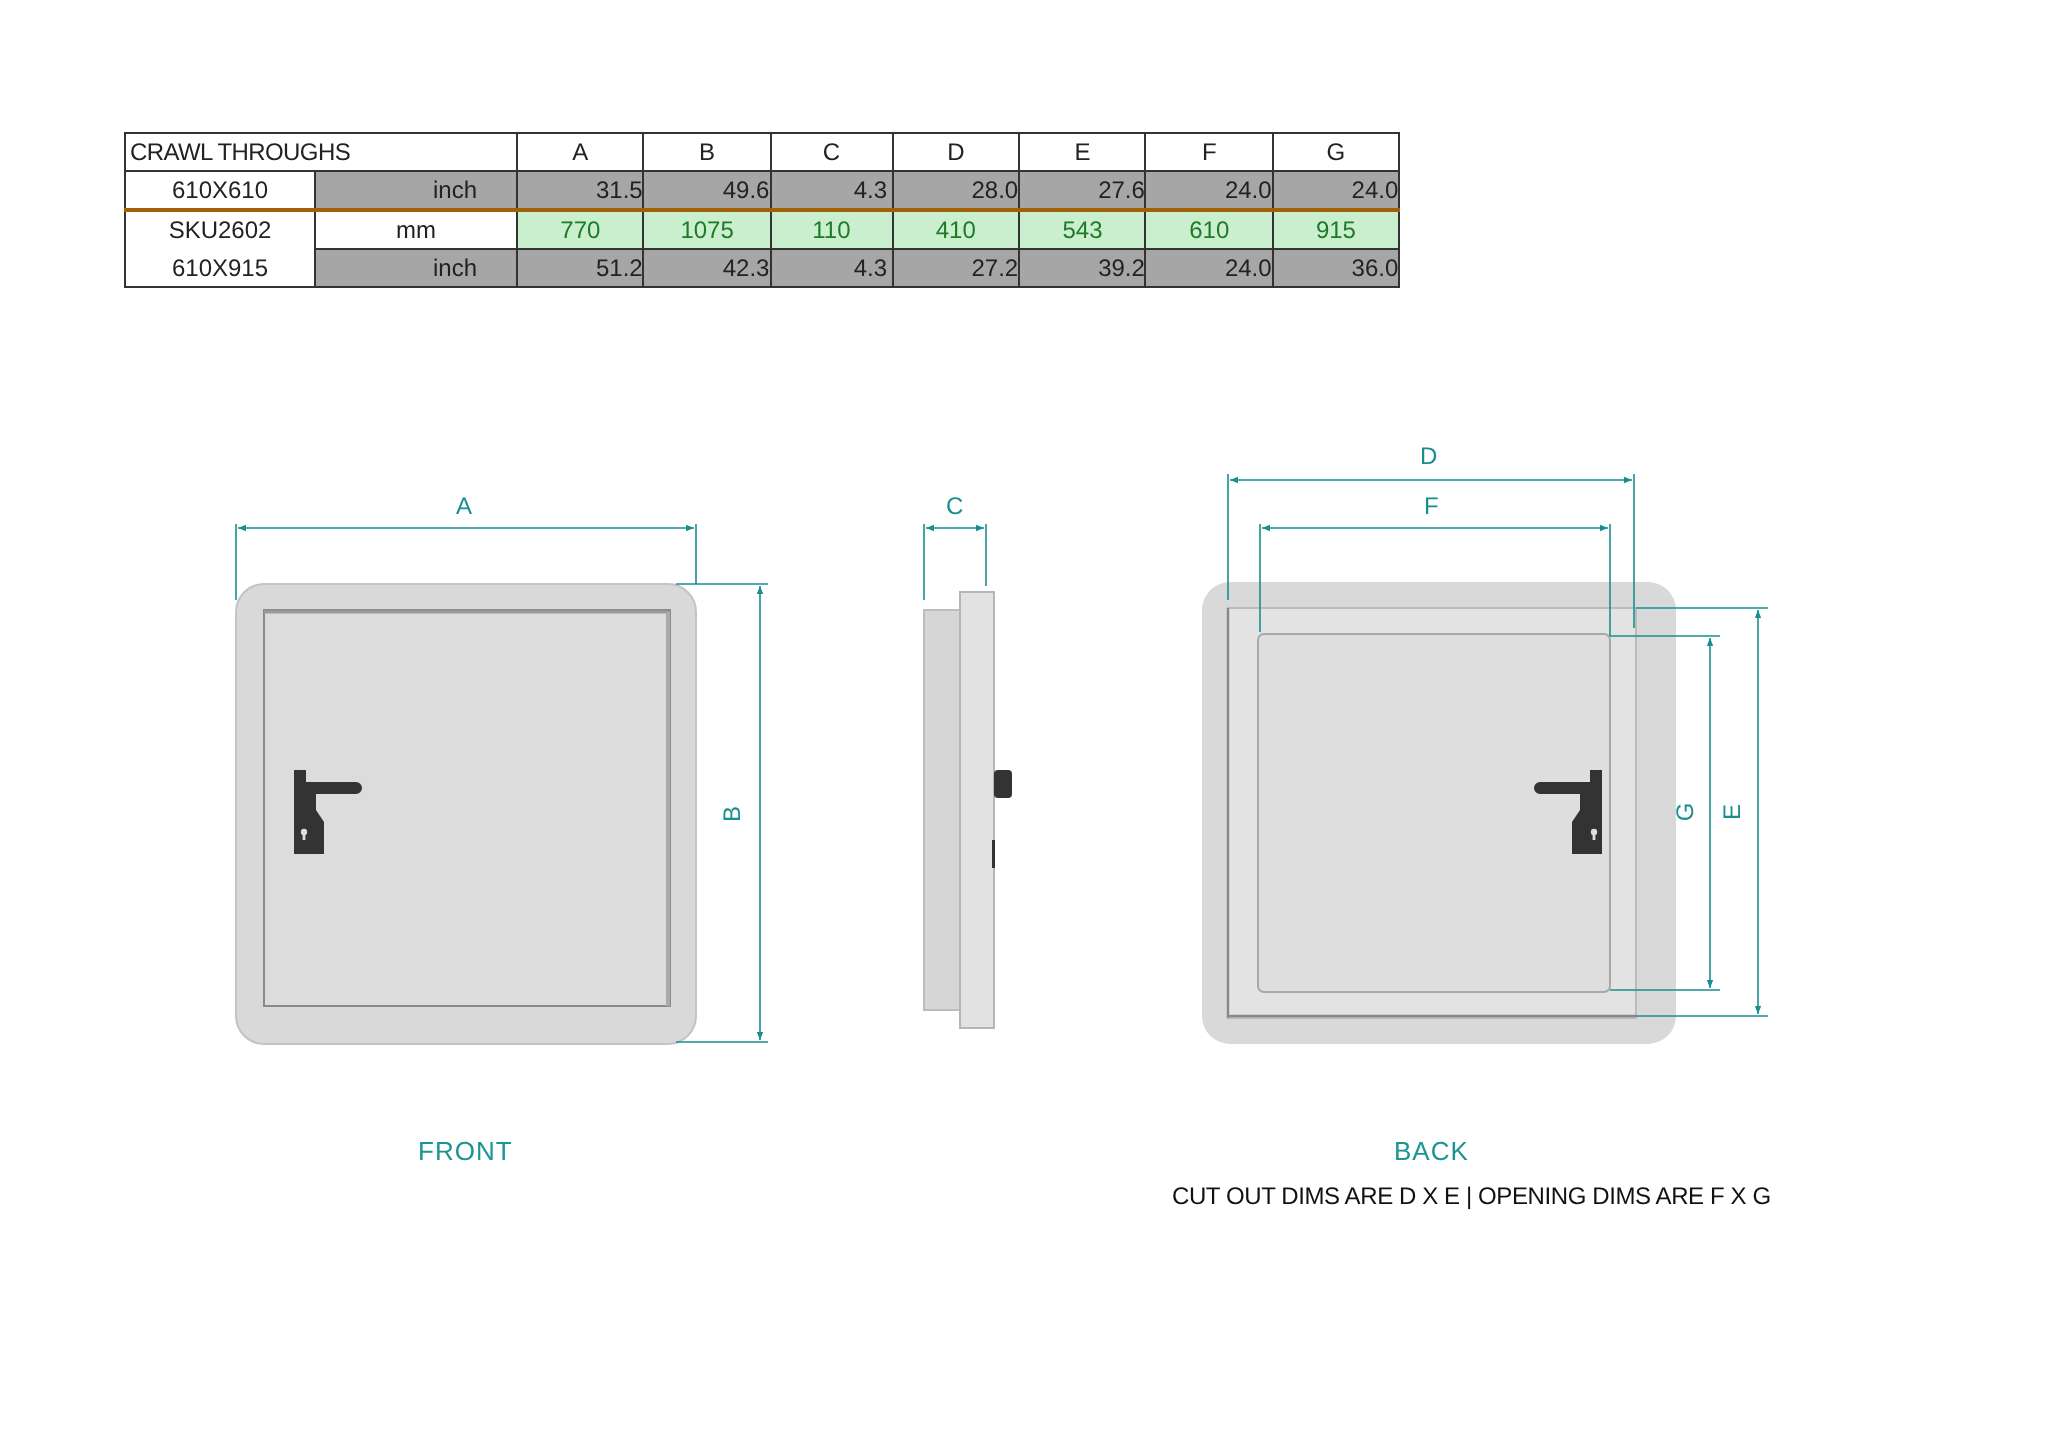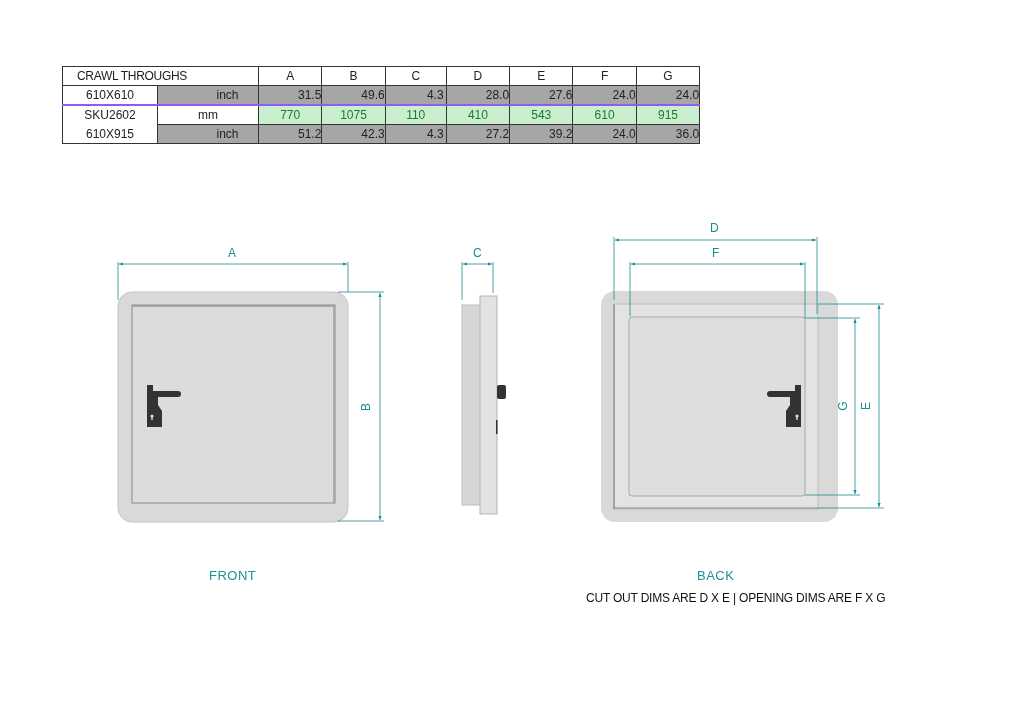--- a/index.html
+++ b/index.html
@@ -1,25 +1,25 @@
 <!DOCTYPE html>
 <html><head>
 <meta charset="utf-8">
 <style>
   html,body{margin:0;padding:0;background:#ffffff;}
   body{width:1024px;height:724px;position:relative;overflow:hidden;font-family:"Liberation Sans",sans-serif;}
   table.spec{position:absolute;left:62px;top:66px;border-collapse:collapse;font-size:12px;color:#222;}
   table.spec td{border:1px solid #333;height:18px;padding:0;text-align:center;line-height:18px;}
-  table.spec td.title{text-align:left;padding-left:14px;letter-spacing:-0.3px;}
+  table.spec td.title{text-align:left;padding-left:2px;letter-spacing:-0.3px;}
   td.c-sku{width:94px;}
   td.c-unit{width:61px;}
   td.c-val{width:60px;}
   tr.mm td.v{background:#c9efcf;color:#1e7a26;}
   tr.inch td.v, tr.inch td.u{background:#a6a6a6;color:#222;padding-left:39px;}
-  tr.grp-end td{border-bottom:2px solid #8b5cf6;}
+  tr.grp-end td{border-bottom:2px solid #a16207;}
   .dimtxt{position:absolute;color:#1a8e8e;font-size:12px;font-family:"Liberation Sans",sans-serif;}
   .label-view{position:absolute;color:#1a9494;font-size:13px;letter-spacing:0.5px;margin-top:15px;}
   .note{position:absolute;left:586px;top:591px;font-size:12px;color:#111;letter-spacing:-0.2px;}
   svg.draw{position:absolute;left:0;top:0;}
 </style>
 </head>
 <body>
 
 <table class="spec">
   <tbody>

